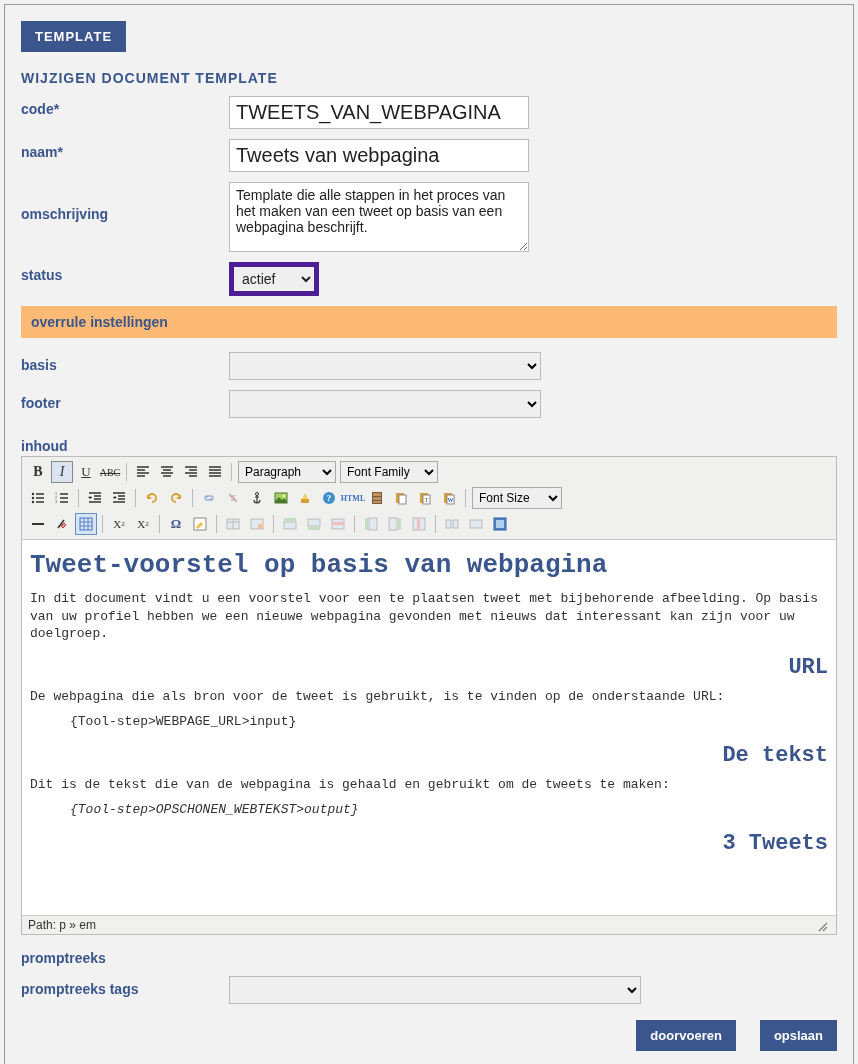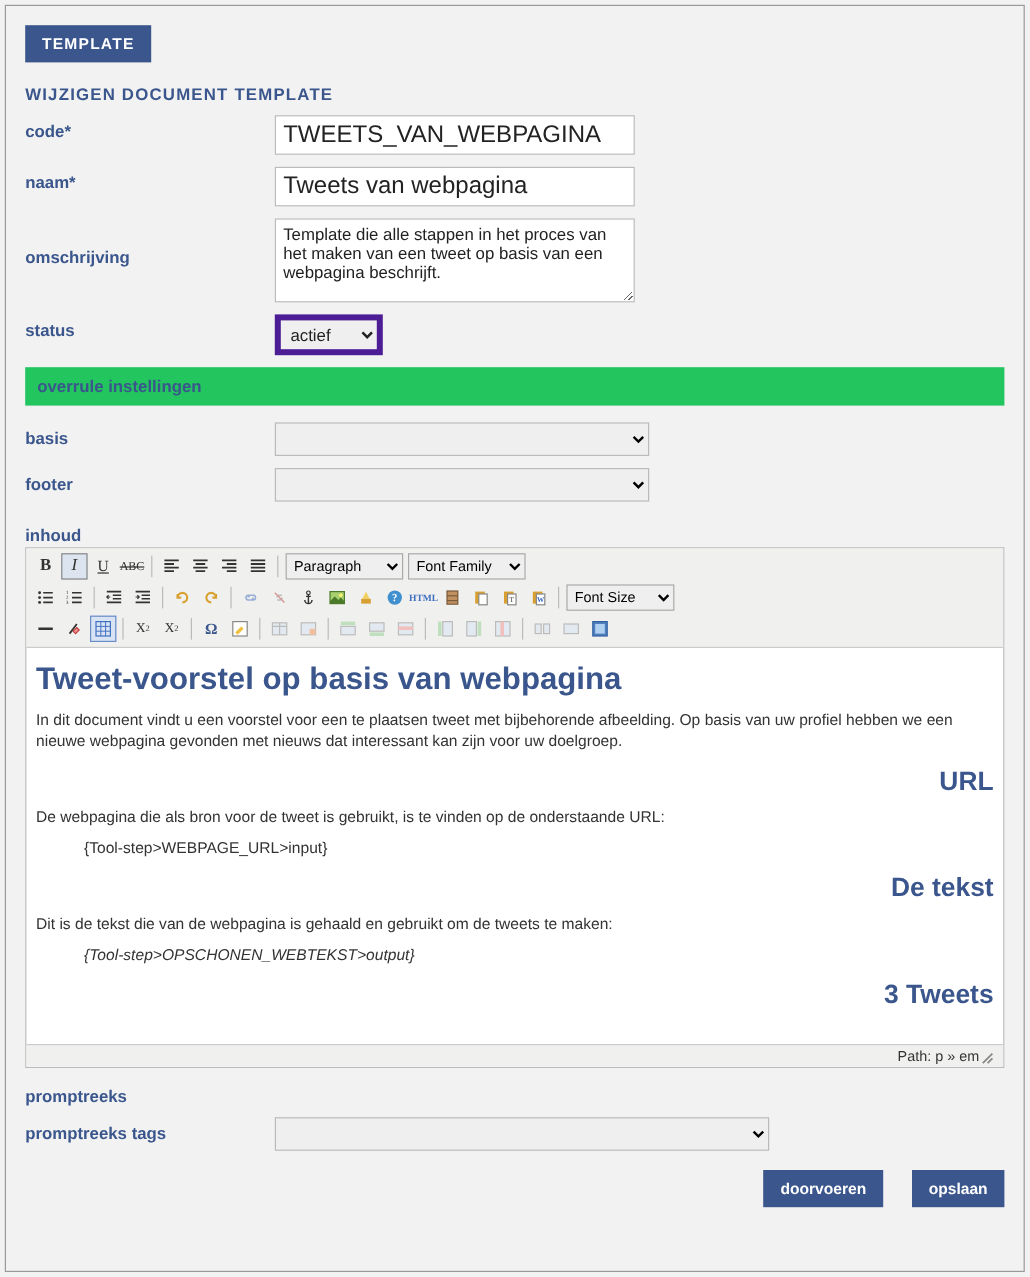--- a/index.html
+++ b/index.html
@@ -79,21 +79,21 @@
   border: 1px solid #bbb;
   font-size: 14px;
 }
 .form-select-large {
   width: 412px;
   padding: 4px 4px;
   border: 1px solid #bbb;
   font-size: 14px;
 }
 .overrule-bar {
-  background: #22c55e;
+  background: #fdba74;
   color: #3a568c;
   font-weight: bold;
   padding: 8px 10px;
   font-size: 14px;
   margin: 8px 0 14px 0;
 }
 .inhoud-label {
   color: #3a568c;
   font-weight: bold;
   font-size: 14px;
@@ -141,21 +141,21 @@
 .tool-select {
   font-size: 12px;
   padding: 1px 2px;
   border: 1px solid #aaa;
   margin: 0 2px;
   height: 22px;
 }
 .editor-content {
   padding: 6px 8px;
   min-height: 330px;
-  font-family: Liberation Sans, sans-serif;
+  font-family: Liberation Mono, monospace;
   color: #333;
 }
 .editor-content h1 {
   color: #3a568c;
   font-size: 26px;
   font-weight: bold;
   margin: 4px 0 10px 0;
 }
 .editor-content h2 {
   color: #3a568c;
@@ -176,21 +176,22 @@
   margin-left: 40px;
   font-style: italic;
 }
 .editor-path {
   background: #f0f0ee;
   border-top: 1px solid #ccc;
   padding: 2px 6px;
   font-size: 12px;
   color: #333;
   display: flex;
-  justify-content: flex-end;
+  justify-content: space-between;
+  margin-top: 45px;
 }
 .resize-handle {
   width: 14px;
   align-self: flex-end;
   cursor: se-resize;
 }
 .footer-buttons {
   display: flex;
   justify-content: flex-end;
   gap: 24px;

